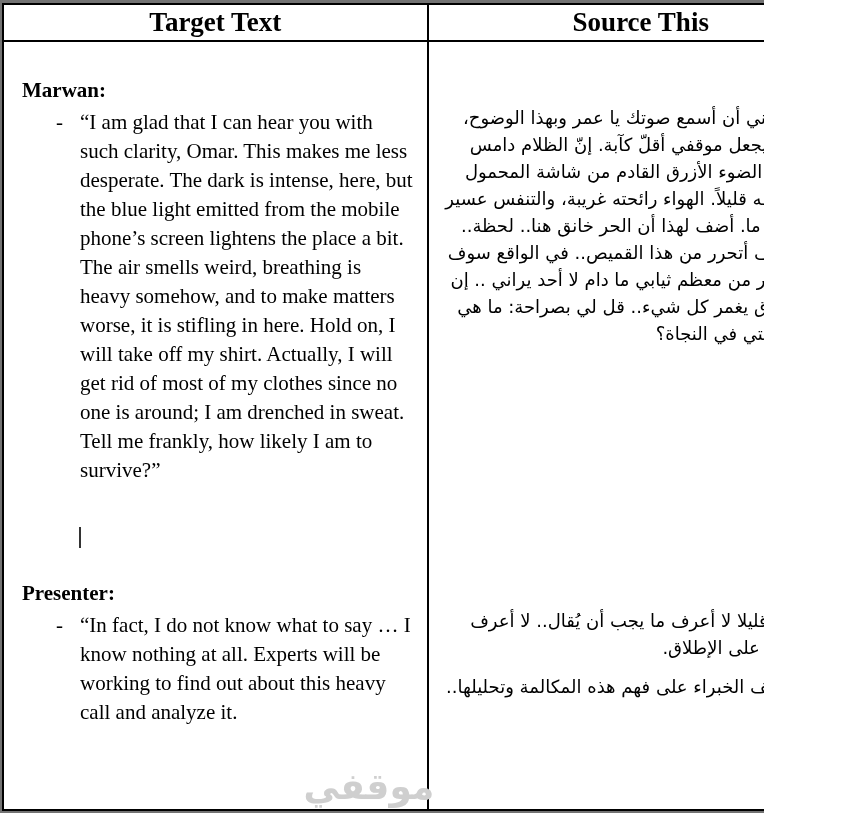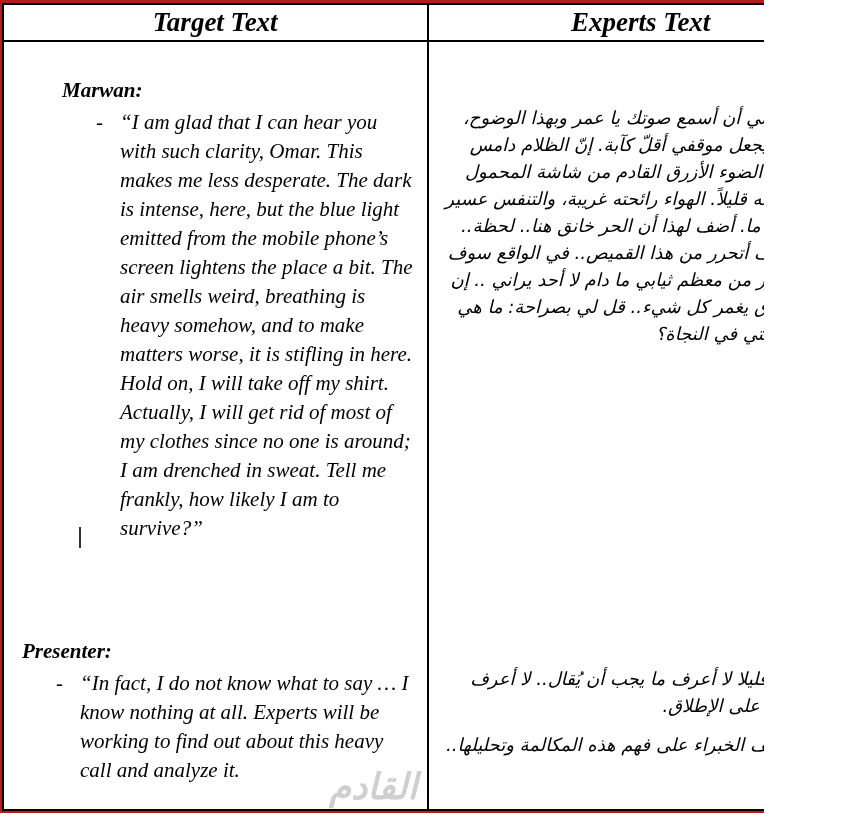--- a/index.html
+++ b/index.html
@@ -5,23 +5,22 @@
   * { margin: 0; padding: 0; box-sizing: border-box; }
   html, body { background: #ffffff; }
   body {
     width: 857px; height: 813px;
     font-family: "Liberation Serif", serif;
     color: #000;
   }
   .page {
     position: relative;
     width: 764px; height: 813px;
-    background: #b91c1c;
+    background: #737373;
     overflow: hidden;
-    font-style: italic;
   }
   .ttable {
     position: absolute;
     left: 2px; top: 3px;
     width: 853px; height: 808px;
     border: 2px solid #000;
     display: grid;
     grid-template-columns: 1fr 1fr;
     grid-template-rows: 37px auto 1fr;
     background: #fff;
@@ -35,21 +34,21 @@
   }
   .col-target { border-right: 2px solid #000; }
 
   .bcell { overflow: hidden; }
 
   .target-cell {
     font-size: 21px;
     line-height: 29px;
     padding: 34px 12px 0 18px;
   }
-  .row1.target-cell { padding-bottom: 60px; margin-left: 40px; }
+  .row1.target-cell { padding-bottom: 60px; }
 
   .source-cell {
     direction: rtl;
     text-align: right;
     font-family: "DejaVu Sans", sans-serif;
     font-size: 18px;
     line-height: 27px;
     padding: 32px 12px 0 14px;
   }
   .row1.source-cell { padding-bottom: 40px; }
@@ -86,21 +85,21 @@
     direction: rtl;
   }
 </style>
 </head>
 <body>
 
 <div class="page">
   <div class="ttable">
 
     <div class="hcell col-target">Target Text</div>
-    <div class="hcell">Experts Text</div>
+    <div class="hcell">Source This</div>
 
     <div class="bcell target-cell row1 col-target">
       <div class="speaker">Marwan:</div>
       <div class="dash-row">
         <span class="dash-marker">-</span>
         <span class="dash-text">“I am glad that I can hear you with such clarity, Omar. This makes me less desperate. The dark is intense, here, but the blue light emitted from the mobile phone’s screen lightens the place a bit. The air smells weird, breathing is heavy somehow, and to make matters worse, it is stifling in here. Hold on, I will take off my shirt. Actually, I will get rid of most of my clothes since no one is around; I am drenched in sweat. Tell me frankly, how likely I am to survive?”</span>
       </div>
     </div>
     <div class="bcell source-cell row1">
       <div class="speaker">مروان:</div>
@@ -123,14 +122,14 @@
         <span class="dash-marker">-</span>
         <span class="dash-text">في قليلا لا أعرف ما يجب أن يُقال.. لا أعرف شيئاً على الإطلاق.</span>
       </div>
       <div class="continuation">سوف يعكف الخبراء على فهم هذه المكالمة وتحليلها..</div>
     </div>
 
   </div>
 
   <div class="text-cursor"></div>
 
-  <div class="watermark">القادم</div>
+  <div class="watermark">موقفي</div>
 </div>
 
 </body></html>

